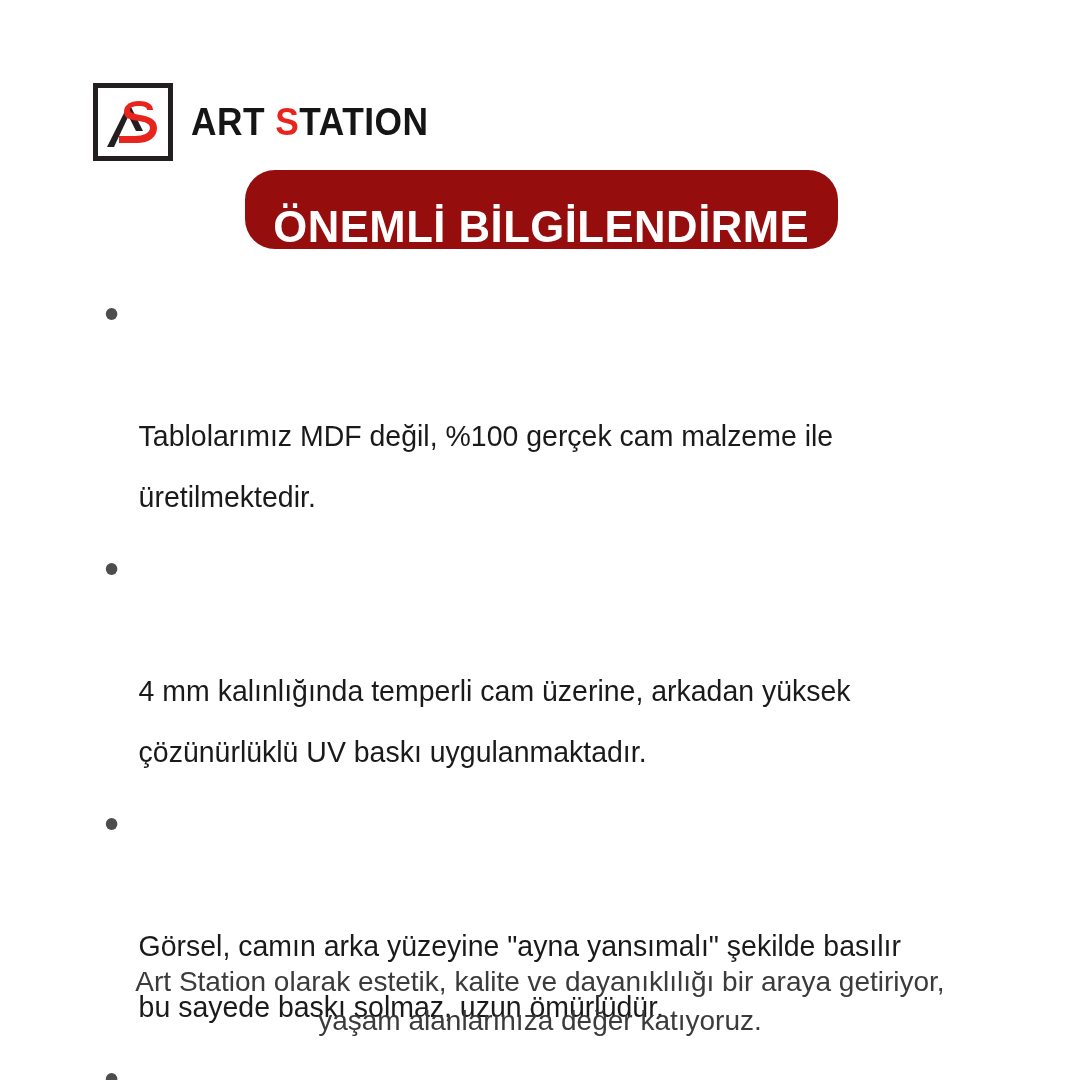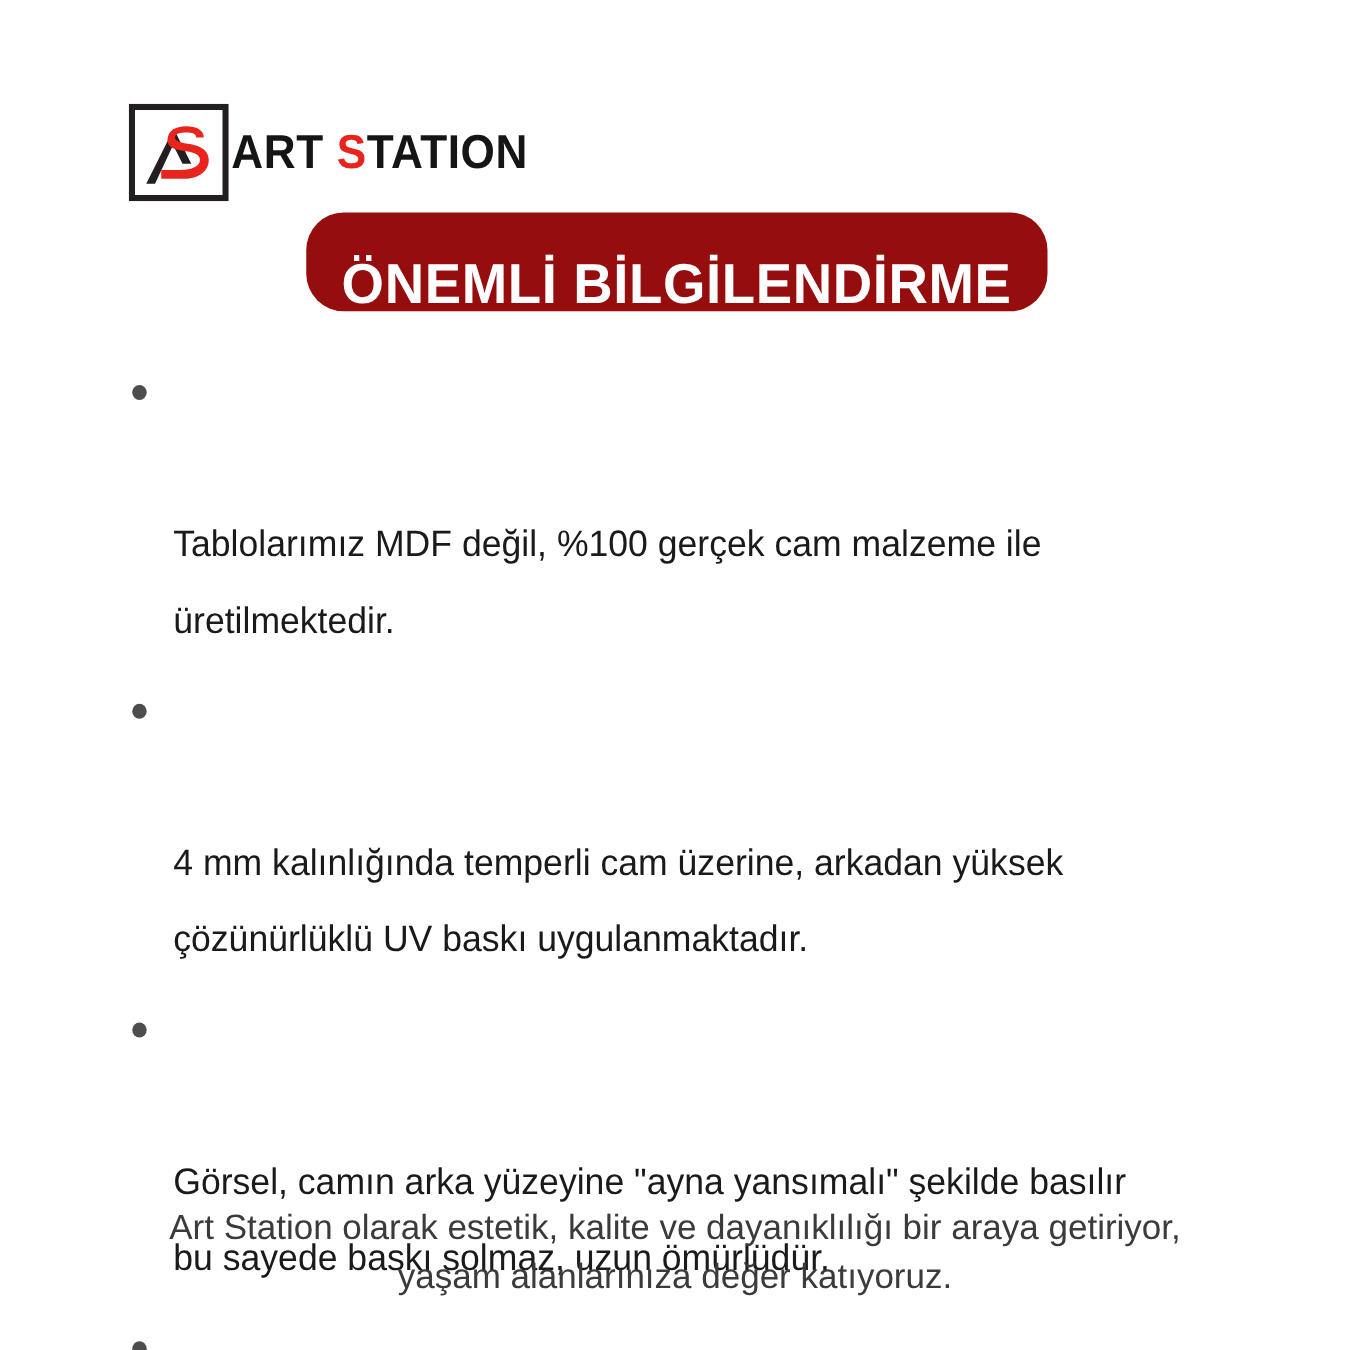--- a/index.html
+++ b/index.html
@@ -18,25 +18,25 @@
     position: relative;
     width: 1080px;
     height: 1080px;
     background: #ffffff;
     box-sizing: border-box;
   }
 
   
   .brand {
     position: absolute;
-    left: 103px;
+    left: 93px;
     top: 83px;
     display: flex;
     align-items: center;
-    gap: 2px;
+    gap: 18px;
   }
 
   .brand-mark {
     width: 80px;
     height: 78px;
     display: block;
   }
 
   .wordmark {
     font-family: "Liberation Sans", sans-serif;

